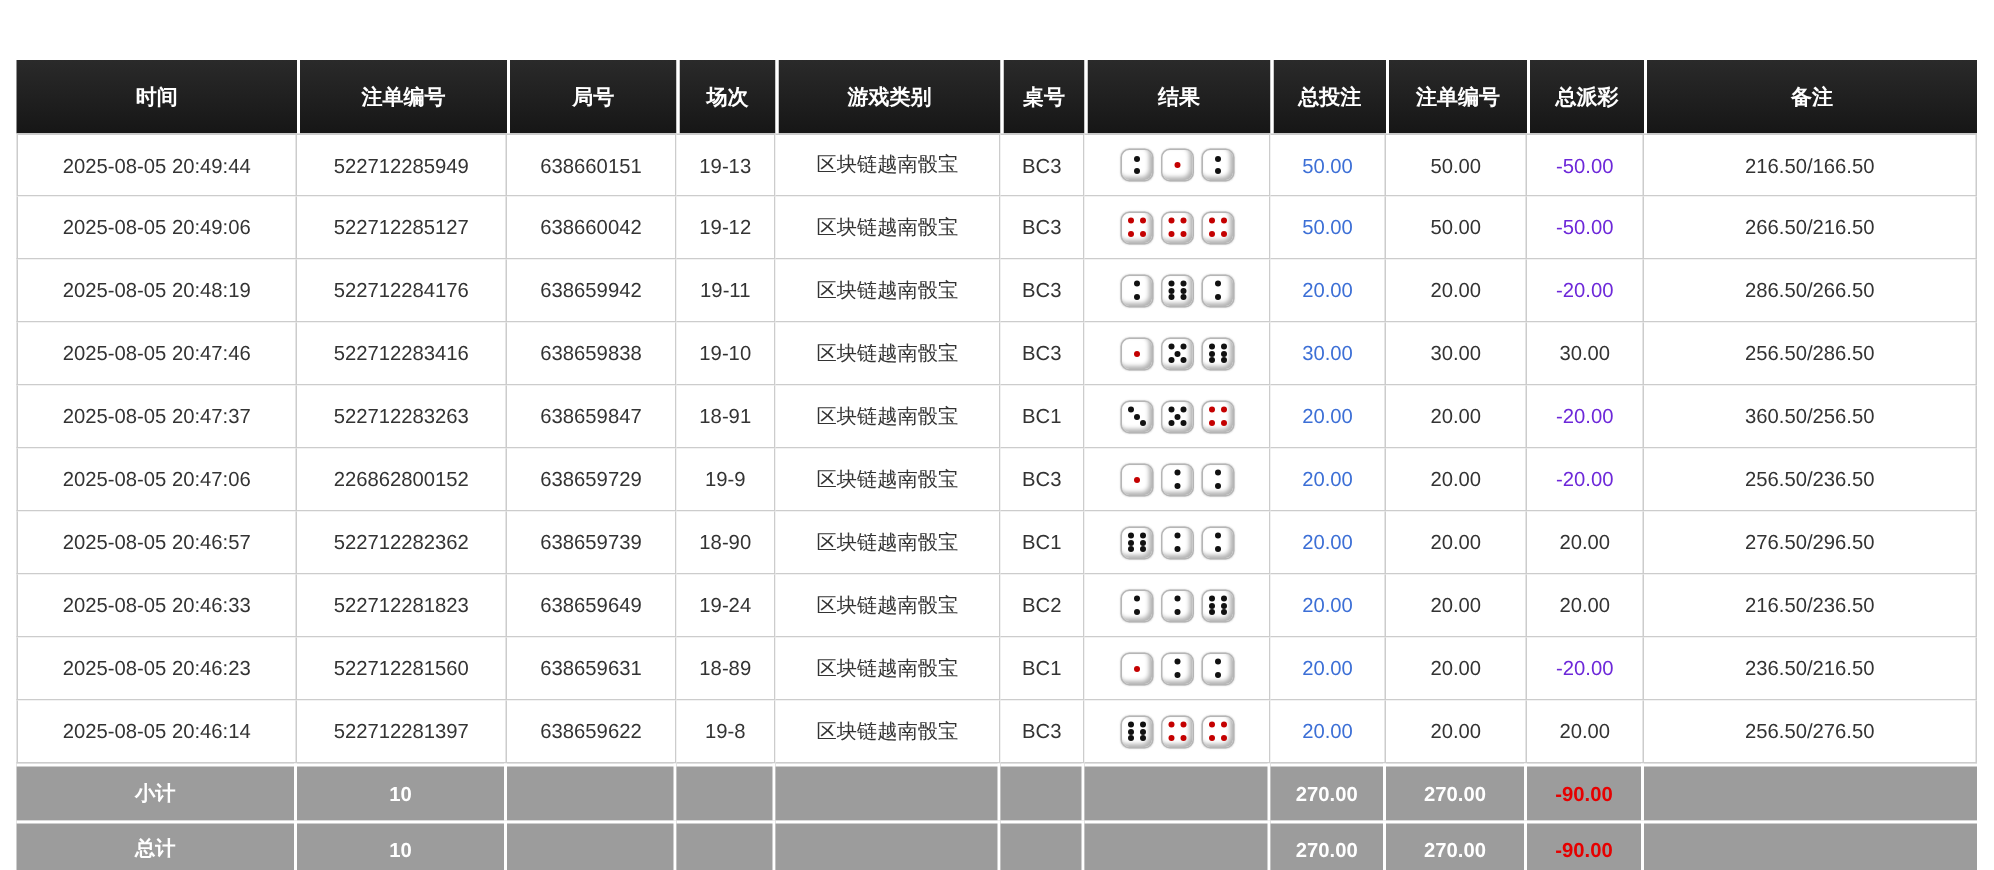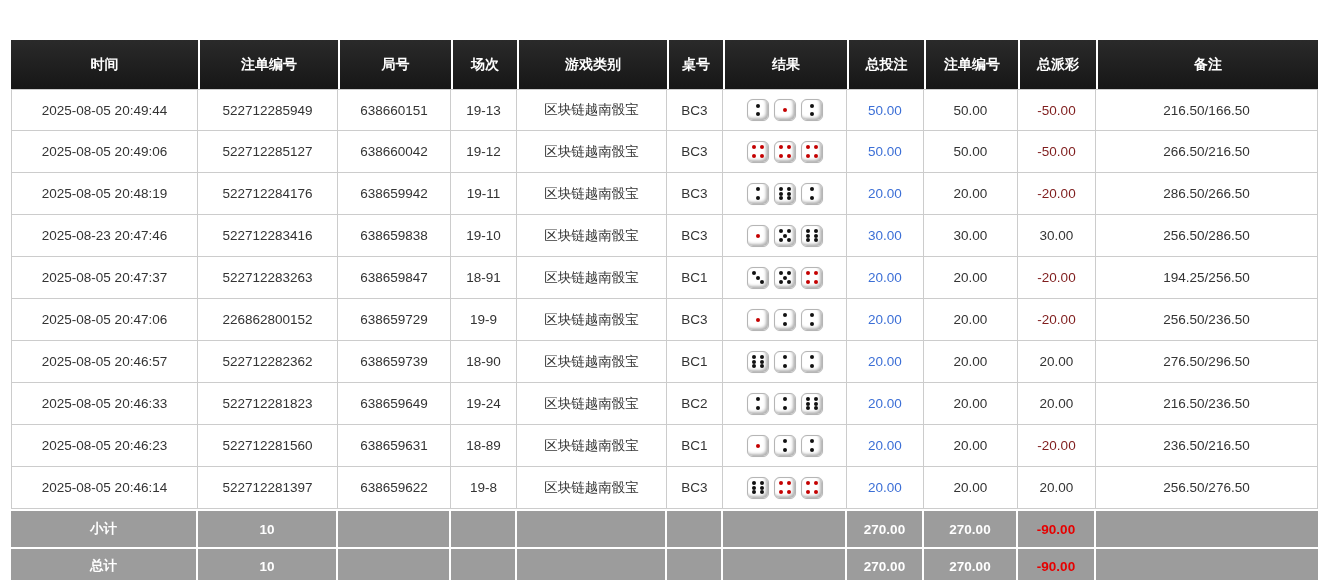--- a/index.html
+++ b/index.html
@@ -32,21 +32,21 @@
     background: #fff;
     border-right: 1px solid #ccc;
     border-bottom: 1px solid #ccc;
     color: #333;
     white-space: nowrap;
   }
   tbody tr td:first-child { border-left: 1px solid #ccc; }
   tbody tr:first-child td { border-top: 1px solid #ccc; margin-left: 24px; }
 
   .val-blue { color: #3c6fd6; cursor: pointer; }
-  .val-neg  { color: #7f1d1d; }
+  .val-neg  { color: #6d28d9; }
 
   
   tfoot td {
     height: 38px;
     font-size: 13.5px;
     font-weight: bold;
     text-align: center;
     vertical-align: middle;
     background: #9c9c9c;
     color: #fff;
@@ -202,21 +202,21 @@
                 <span class="pip p-bc"></span>
               </span>
             </div>
           </td>
           <td class="val-blue">20.00</td>
           <td>20.00</td>
           <td class="val-neg">-20.00</td>
           <td>286.50/266.50</td>
         </tr>
         <tr>
-          <td>2025-08-23 20:47:46</td>
+          <td>2025-08-05 20:47:46</td>
           <td>522712283416</td>
           <td>638659838</td>
           <td>19-10</td>
           <td>区块链越南骰宝</td>
           <td>BC3</td>
           <td>
             <div class="dice-box">
               <span class="die">
                 <span class="pip p-c red"></span>
               </span>
@@ -267,21 +267,21 @@
                 <span class="pip p-tl red"></span>
                 <span class="pip p-tr red"></span>
                 <span class="pip p-bl red"></span>
                 <span class="pip p-br red"></span>
               </span>
             </div>
           </td>
           <td class="val-blue">20.00</td>
           <td>20.00</td>
           <td class="val-neg">-20.00</td>
-          <td>194.25/256.50</td>
+          <td>360.50/256.50</td>
         </tr>
         <tr>
           <td>2025-08-05 20:47:06</td>
           <td>226862800152</td>
           <td>638659729</td>
           <td>19-9</td>
           <td>区块链越南骰宝</td>
           <td>BC3</td>
           <td>
             <div class="dice-box">

